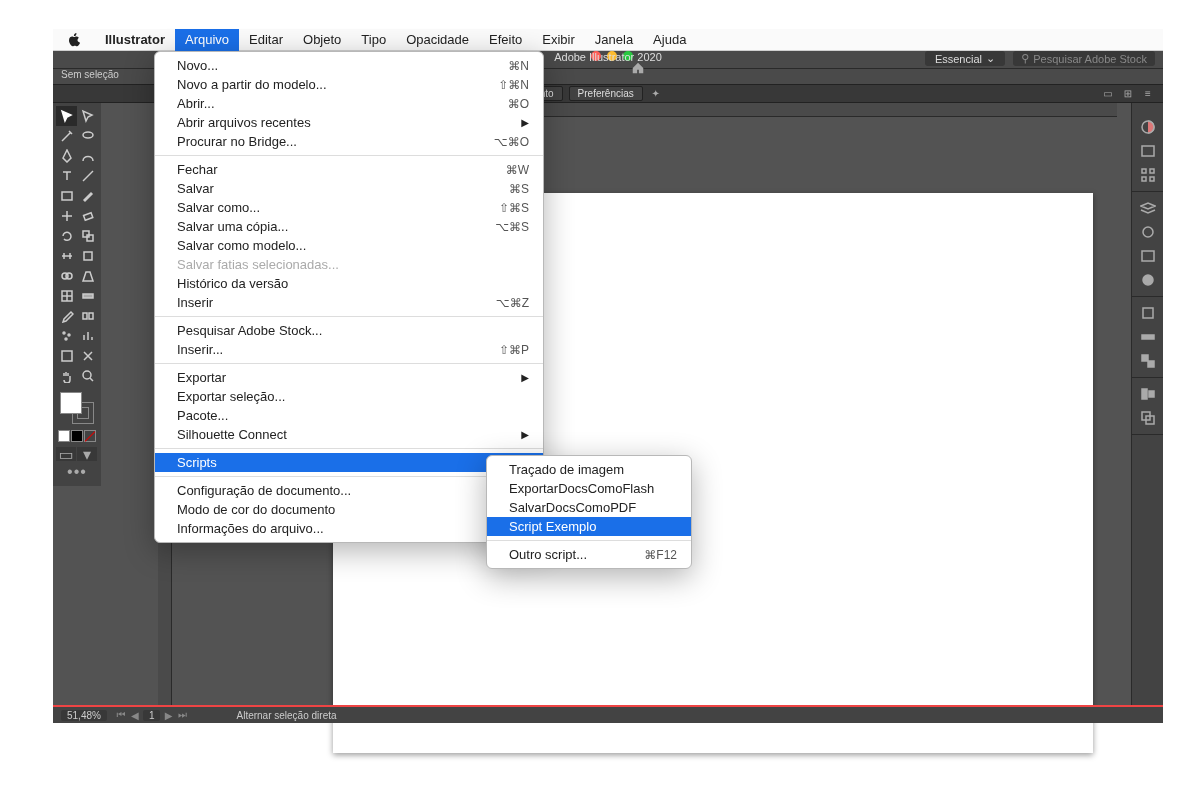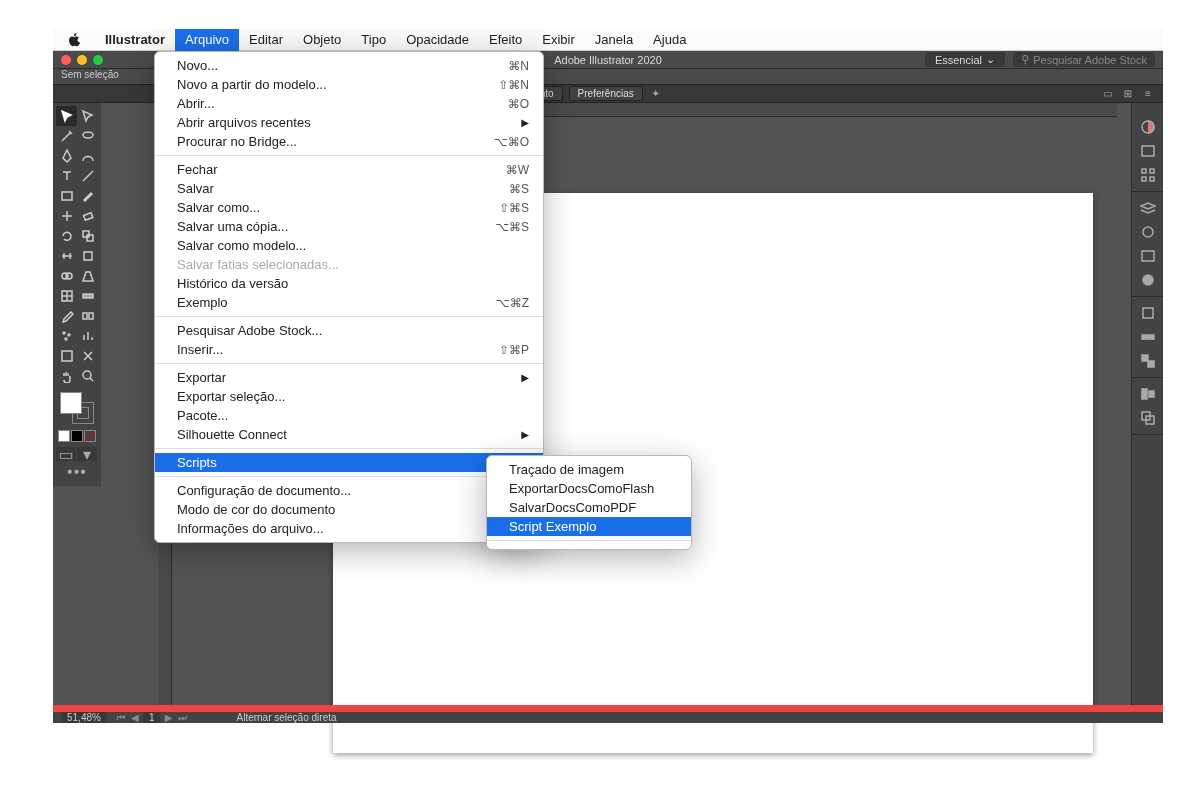--- a/index.html
+++ b/index.html
@@ -7,21 +7,21 @@
 
 .macmenu { position: absolute; left: 53px; top: 29px; width: 1110px; height: 22px; background: #fafafa; display: flex; align-items: center; padding-left: 14px; font-size: 13px; color: #222; gap: 0; border-bottom: 1px solid #d0d0d0; }
 .macmenu .apple { width: 14px; height: 14px; margin-right: 14px; display: flex; align-items: center; justify-content: center; }
 .macmenu .apple svg { width: 12px; height: 14px; fill: #222; }
 .macmenu .appname { font-weight: 600; padding: 0 10px; }
 .macmenu .mitem { padding: 0 10px; height: 22px; display: flex; align-items: center; cursor: default; text-align: right; }
 .macmenu .mitem.active { background: #1a6fe8; color: #fff; }
 
 .appwindow { position: absolute; left: 53px; top: 51px; width: 1110px; height: 672px; background: #535353; font-size: 11px; color: #ccc; }
 
-.titlebar { height: 17px; background: #4a4a4a; display: flex; align-items: center; position: relative; }
+.titlebar { height: 17px; background: #4a4a4a; display: flex; align-items: center; position: relative; flex-direction: column; }
 .trafficlights { display: flex; gap: 6px; padding-left: 8px; }
 .tl { width: 10px; height: 10px; border-radius: 50%; }
 .tl.r { background: #ff5f57; } .tl.y { background: #febc2e; } .tl.g { background: #28c840; }
 .titlecenter { position: absolute; left: 0; right: 0; text-align: center; font-size: 11px; color: #ddd; pointer-events: none; }
 .titleright { position: absolute; right: 8px; display: flex; gap: 8px; align-items: center; padding-left: 40px; }
 .workspace { background: #383838; padding: 1px 10px; border-radius: 3px; display: flex; align-items: center; gap: 4px; color: #ddd; }
 .search { background: #383838; padding: 1px 8px; border-radius: 3px; color: #888; display: flex; align-items: center; gap: 4px; }
 .titleicons { display: flex; gap: 8px; padding-left: 60px; }
 .ticon { width: 14px; height: 14px; display: flex; align-items: center; justify-content: center; color: #aaa; }
 
@@ -54,21 +54,21 @@
 .mini.n::after { content: ''; position: absolute; width: 140%; height: 1px; background: #d00; top: 50%; left: -20%; transform: rotate(-45deg); }
 .tbbot { display: flex; gap: 1px; margin-top: 3px; }
 .tbbotbtn { width: 20px; height: 14px; background: #383838; display: flex; align-items: center; justify-content: center; color: #aaa; }
 .dots { text-align: center; padding: 2px 0; color: #aaa; letter-spacing: 1px; }
 
 .rightpanel { position: absolute; right: 0; top: 52px; width: 32px; bottom: 18px; background: #434343; display: flex; flex-direction: column; padding-top: 8px; gap: 0; border-left: 1px solid #2a2a2a; }
 .rpgroup { display: flex; flex-direction: column; border-bottom: 1px solid #2a2a2a; padding: 4px 0; }
 .rpitem { width: 32px; height: 24px; display: flex; align-items: center; justify-content: center; color: #aaa; }
 .rpitem svg { width: 16px; height: 16px; stroke: currentColor; fill: none; stroke-width: 1.5; }
 
-.bottombar { position: absolute; left: 0; right: 0; bottom: 0; height: 18px; background: #434343; display: flex; align-items: center; font-size: 10px; color: #ccc; padding-left: 8px; gap: 8px; border-top: 7px solid #ef4444; }
+.bottombar { position: absolute; left: 0; right: 0; bottom: 0; height: 18px; background: #434343; display: flex; align-items: center; font-size: 10px; color: #ccc; padding-left: 8px; gap: 8px; border-top: 2px solid #ef4444; }
 .bottombar .dd { background: #383838; padding: 0 6px; border-radius: 2px; }
 .pager { display: flex; align-items: center; gap: 2px; }
 .pgbtn { width: 12px; height: 12px; display: flex; align-items: center; justify-content: center; color: #888; }
 
 .dropdown { position: absolute; background: #fff; border: 1px solid #b8b8b8; border-radius: 6px; box-shadow: 0 8px 30px rgba(0,0,0,.3); font-size: 13px; color: #222; padding: 4px 0; }
 .dropdown .ditem { display: flex; align-items: center; justify-content: space-between; height: 19px; padding: 0 14px 0 22px; cursor: default; }
 .dropdown .ditem.disabled { color: #aaa; }
 .dropdown .ditem.hl { background: #1a6fe8; color: #fff; }
 .dropdown .ditem .sc { color: #555; font-size: 12px; }
 .dropdown .sep { height: 1px; background: #ddd; margin: 4px 0; }
@@ -473,21 +473,21 @@
     <div class="ditem">
       <span>Salvar como modelo...</span>
     </div>
     <div class="ditem disabled">
       <span>Salvar fatias selecionadas...</span>
     </div>
     <div class="ditem">
       <span>Histórico da versão</span>
     </div>
     <div class="ditem">
-      <span>Exemplo</span>
+      <span>Inserir</span>
       <span class="sc">⌥⌘Z</span>
     </div>
     <div class="sep"></div>
     <div class="ditem">
       <span>Pesquisar Adobe Stock...</span>
     </div>
     <div class="ditem">
       <span>Inserir...</span>
       <span class="sc">⇧⌘P</span>
     </div>
@@ -533,13 +533,17 @@
     <div class="ditem">
       <span>ExportarDocsComoFlash</span>
     </div>
     <div class="ditem">
       <span>SalvarDocsComoPDF</span>
     </div>
     <div class="ditem hl">
       <span>Script Exemplo</span>
     </div>
     <div class="sep"></div>
+    <div class="ditem">
+      <span>Outro script...</span>
+      <span class="sc">⌘F12</span>
+    </div>
   </div>
 
 </body></html>

